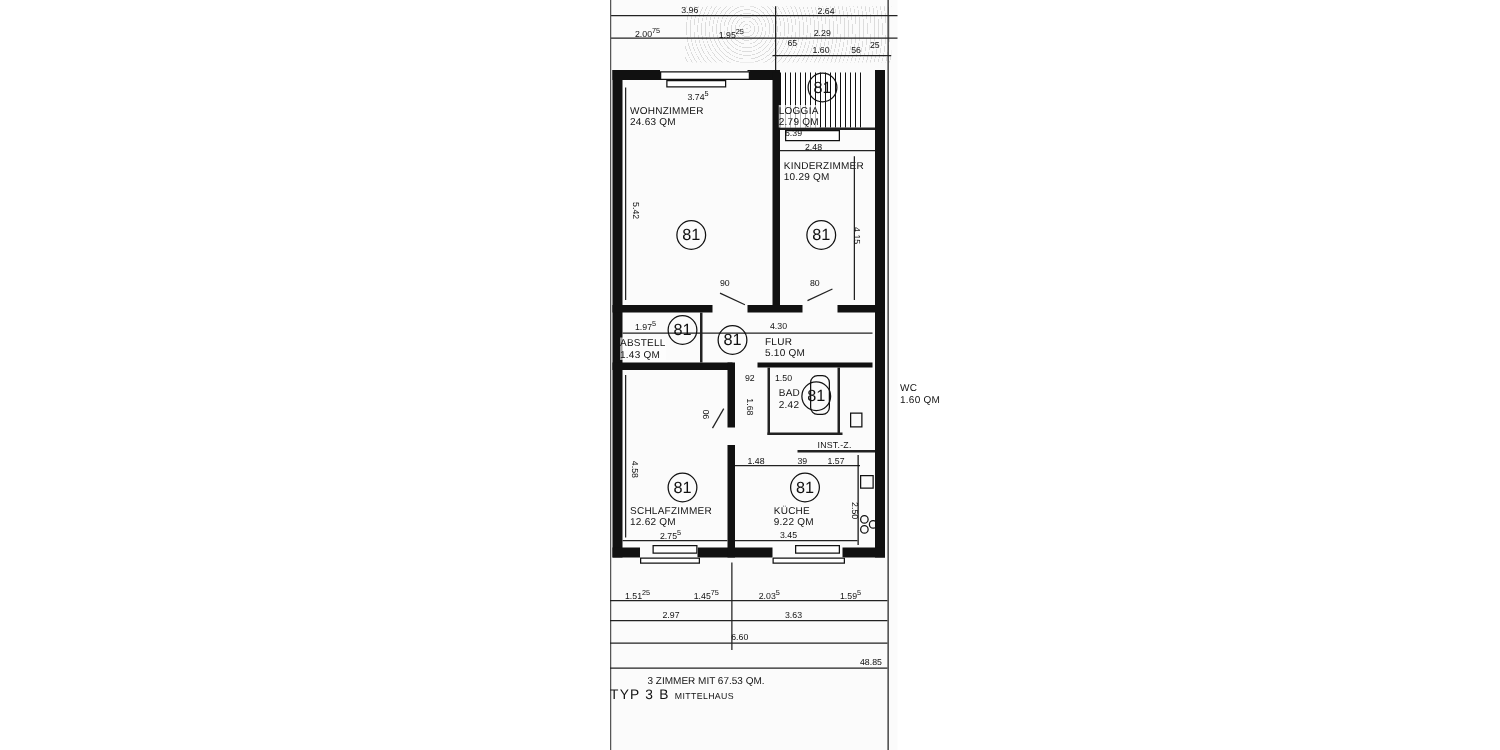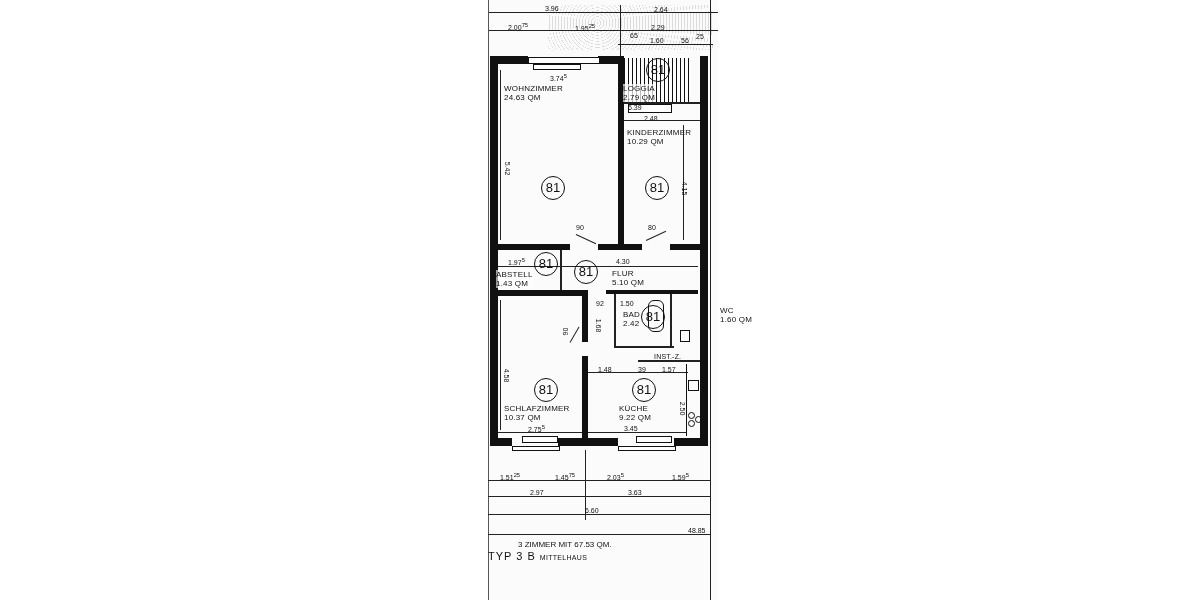--- a/index.html
+++ b/index.html
@@ -141,21 +141,21 @@
   <div class="dim" style="left:110px;top:366px;">1.48</div>
   <div class="dim" style="left:150px;top:366px;">39</div>
   <div class="dim" style="left:174px;top:366px;">1.57</div>
   <div class="thin" style="left:100px;top:372px;width:100px;height:1px;"></div>
 
   <div class="thin" style="left:12px;top:300px;width:1px;height:130px;"></div>
   <div class="dim" style="left:12px;top:372px;transform:rotate(90deg);">4.58</div>
   <div class="badge" style="left:46px;top:378px;">81</div>
   <div class="room-label" style="left:16px;top:404px;">
     <div>SCHLAFZIMMER</div>
-    <div>10.37 QM</div>
+    <div>12.62 QM</div>
   </div>
   <div class="dim" style="left:40px;top:425px;"><span>2.75</span><sup>5</sup></div>
   <div class="thin" style="left:10px;top:432px;width:84px;height:1px;"></div>
 
   <div class="badge" style="left:144px;top:378px;">81</div>
   <div class="room-label" style="left:131px;top:404px;">
     <div>KÜCHE</div>
     <div>9.22 QM</div>
   </div>
   <div class="dim" style="left:136px;top:425px;">3.45</div>

